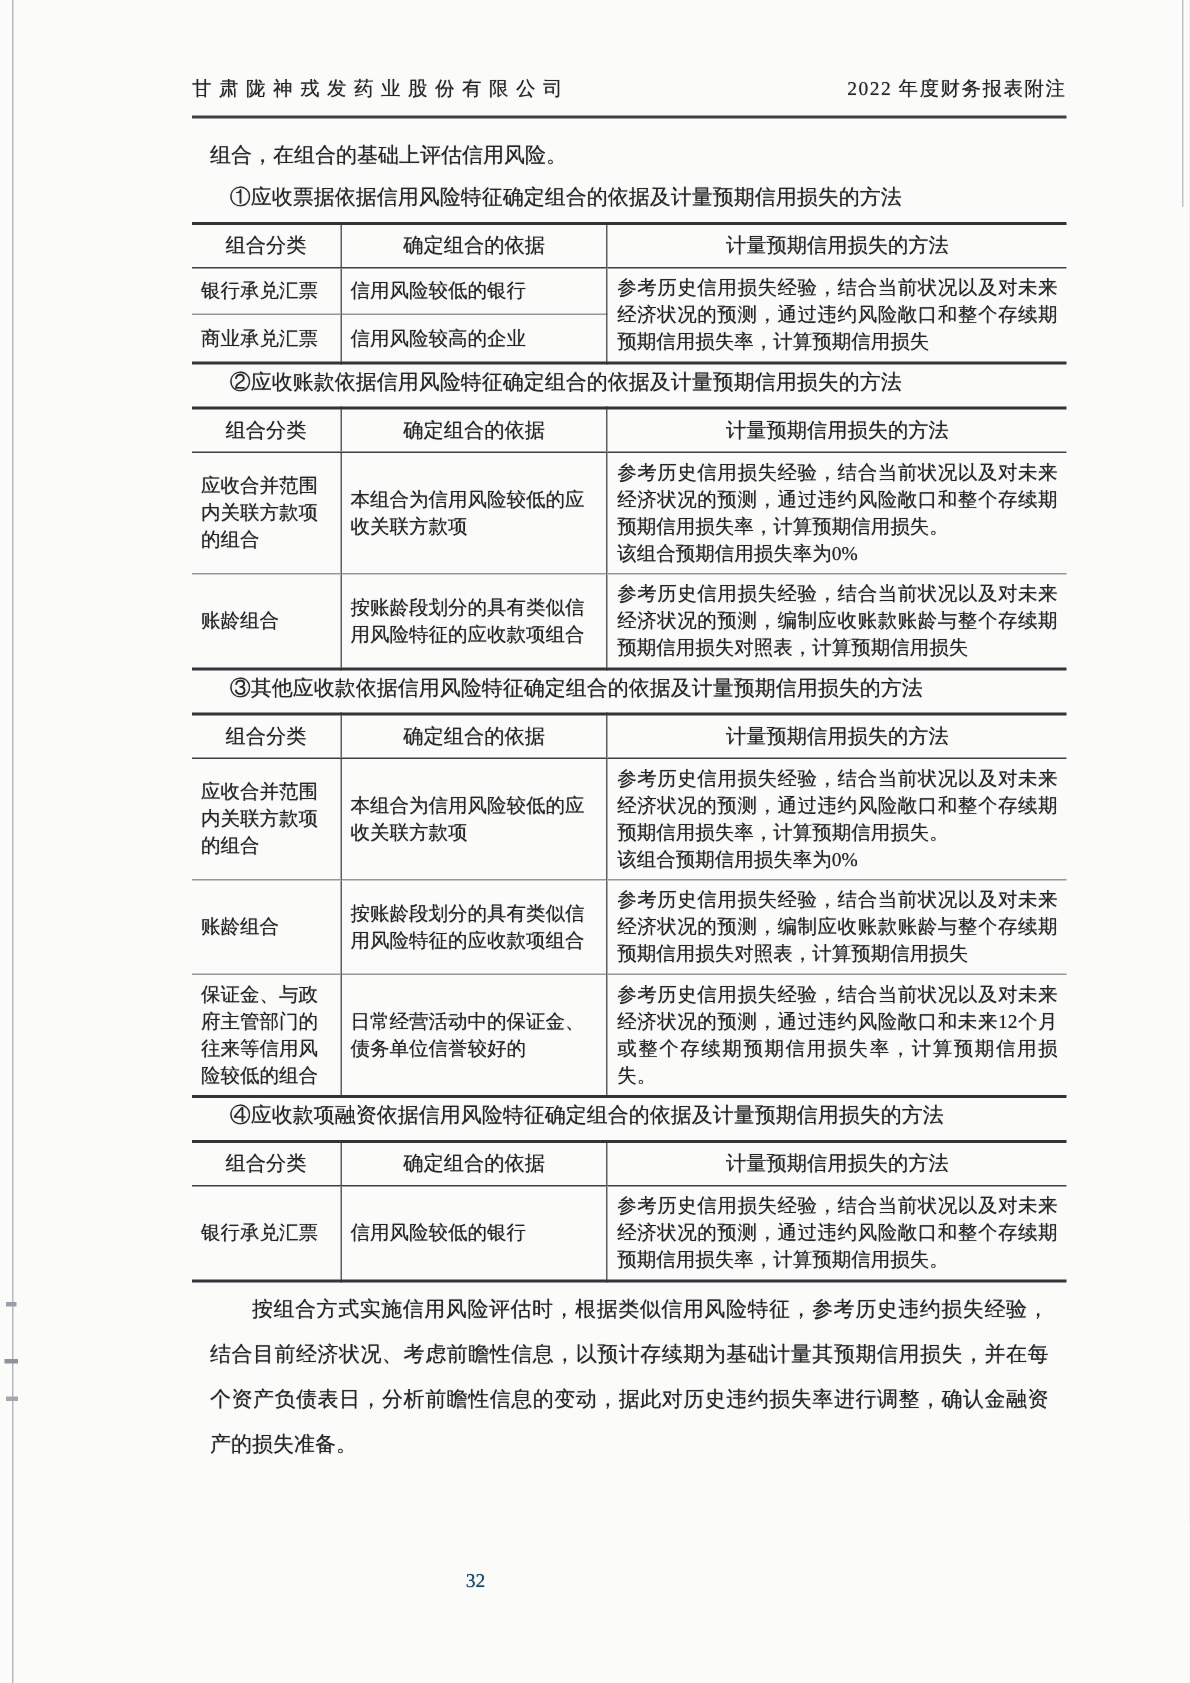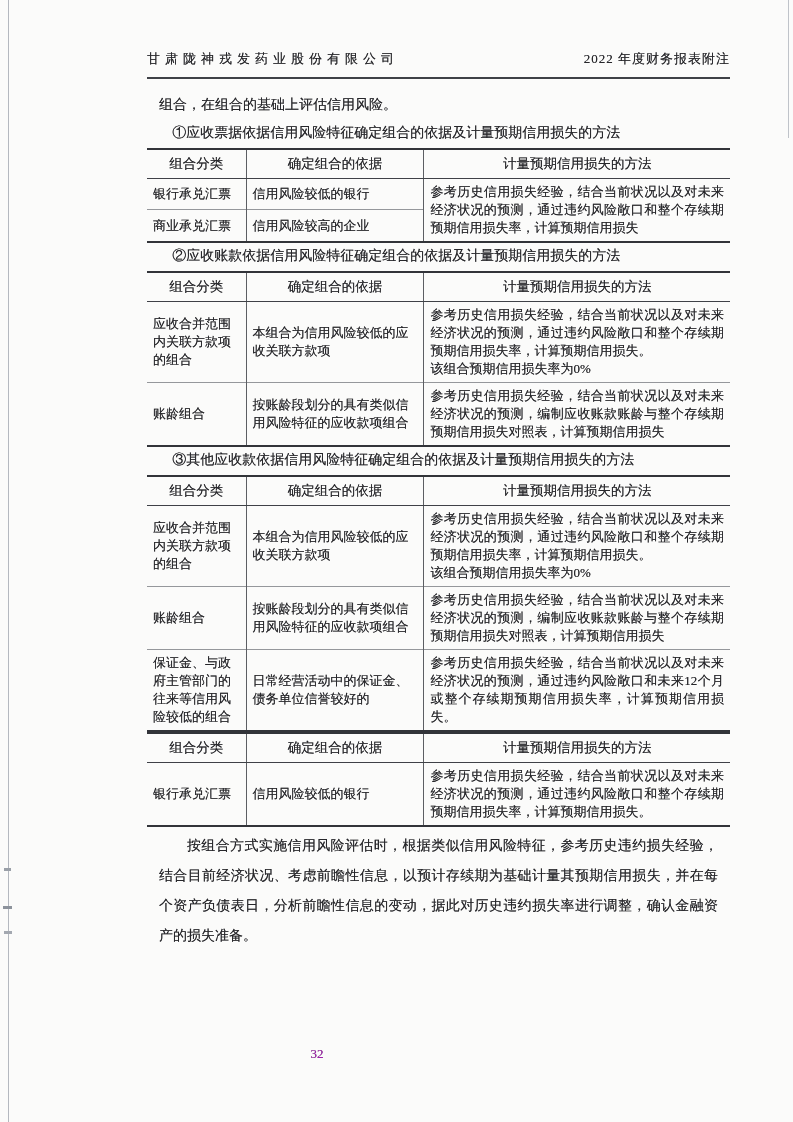--- a/index.html
+++ b/index.html
@@ -13,21 +13,21 @@
     color:#26262a;
     text-shadow:0 0 0.6px rgba(38,38,42,0.65);
   }
   
   .scan-edge-left { position:absolute; left:8px; top:0; width:1px; height:1122px; background:#b4b8bf; }
   .scan-edge-right { position:absolute; left:788px; top:0; width:1px; height:138px; background:#bfc3c9; }
   .scan-mark-1 { position:absolute; left:4px; top:868px; width:7px; height:3px; background:#9aa0a8; }
   .scan-mark-2 { position:absolute; left:3px; top:906px; width:9px; height:3px; background:#8d939c; }
   .scan-mark-3 { position:absolute; left:4px; top:931px; width:8px; height:3px; background:#a3a8b0; }
 
-  .content { position:absolute; left:147px; top:50px; width:583px; }
+  .content { position:absolute; left:128px; top:50px; width:583px; }
 
   .page-header {
     display:flex; justify-content:space-between; align-items:flex-end;
     font-size:13px; line-height:17px;
     padding-bottom:10px;
     border-bottom:2px solid #3f4147;
     margin-bottom:14px;
   }
   .company-name { letter-spacing:5px; white-space:nowrap; }
   .report-title { letter-spacing:1px; white-space:nowrap; }
@@ -63,21 +63,21 @@
   }
   table.note-table td.method-cell { text-align:justify;margin-top:16px; }
   table.note-table th + th,
   table.note-table td + td { border-left:1px solid #5c5e63; }
   table.note-table tbody tr + tr td { border-top:1px solid #95979b; }
 
   .section-heading { font-size:14px; line-height:24px; margin:8px 0 0; text-indent:2em; font-weight:normal; }
 
   .page-number {
     position:absolute; left:0; top:1046px; width:634px;
-    text-align:center; font-size:13px; color:#a21caf;
+    text-align:center; font-size:13px; color:#0c4a6e;
   }
 </style>
 </head>
 <body>
 
 <div class="page">
 
   <div class="scan-edge-left"></div>
   <div class="scan-edge-right"></div>
   <div class="scan-mark-1"></div>
@@ -176,20 +176,21 @@
           <td class="method-cell">参考历史信用损失经验，结合当前状况以及对未来经济状况的预测，编制应收账款账龄与整个存续期预期信用损失对照表，计算预期信用损失</td>
         </tr>
         <tr>
           <td>保证金、与政府主管部门的往来等信用风险较低的组合</td>
           <td>日常经营活动中的保证金、债务单位信誉较好的</td>
           <td class="method-cell">参考历史信用损失经验，结合当前状况以及对未来经济状况的预测，通过违约风险敞口和未来12个月或整个存续期预期信用损失率，计算预期信用损失。</td>
         </tr>
       </tbody>
     </table>
 
+    <p class="table-caption">④应收款项融资依据信用风险特征确定组合的依据及计量预期信用损失的方法</p>
     <table class="note-table">
       <colgroup>
           <col class="c1">
           <col class="c2">
           <col class="c3">
         </colgroup>
       <thead>
         <tr>
           <th>组合分类</th>
           <th>确定组合的依据</th>

